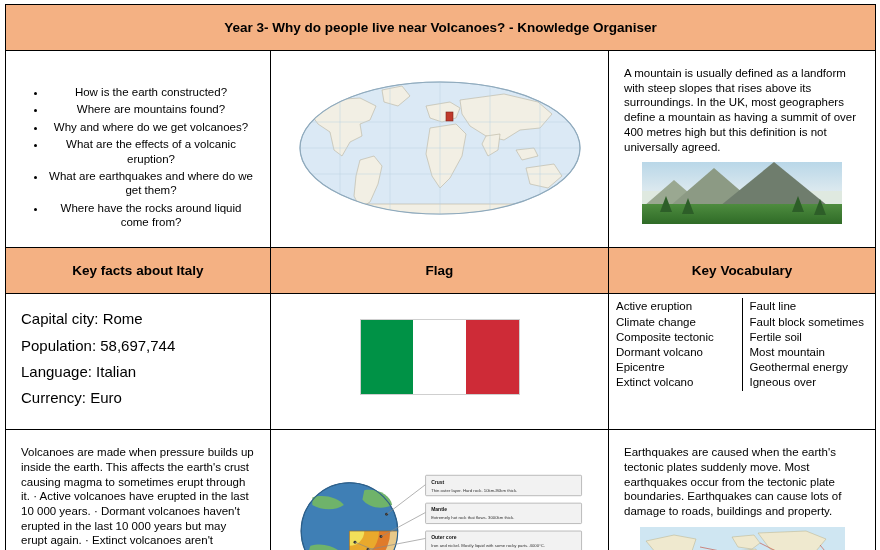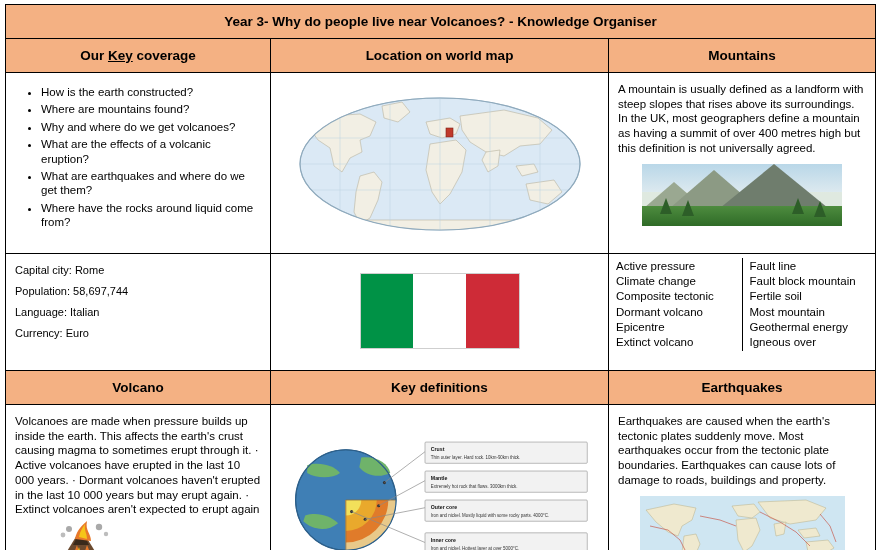--- a/index.html
+++ b/index.html
@@ -16,21 +16,21 @@
     padding: 4px 5px 5px 5px;
   }
   table.ko {
     width: 870px;
     border-collapse: collapse;
     table-layout: fixed;
   }
   table.ko td, table.ko th {
     border: 1px solid #000000;
     vertical-align: top;
-    padding: 9px;
+    padding: 15px;
   }
   .title-bar {
     background: #f4b183;
     text-align: center;
     font-weight: bold;
     font-size: 13.5px;
     padding: 4px 0 5px 0;
     color: #000;
   }
   .hdr {
@@ -42,29 +42,30 @@
     color: #000;
   }
   .hdr u { text-decoration: underline; }
   .body-cell {
     font-size: 11.5px;
     line-height: 1.28;
     padding: 5px 7px 5px 7px;
     color: #000;
   }
   ul.q {
-    margin: 3px 0 0 0;
+    margin: 19px 0 0 0;
     padding-left: 26px;
+    text-align: center;
   }
   ul.q li {
     margin-bottom: 3px;
     font-size: 11.5px;
     line-height: 1.25;
   }
-  .facts p { margin: 0 0 7px 0; font-size: 11px; }
+  .facts p { margin: 0 0 7px 0; font-size: 15px; }
   
   table.vocab {
     width: 100%;
     border-collapse: collapse;
     font-size: 11.5px;
   }
   table.vocab td {
     border: none;
     border-right: 1px solid #000;
     padding: 1px 6px 1px 7px;
@@ -151,25 +152,20 @@
     <col style="width:265px">
     <col style="width:338px">
     <col style="width:267px">
   </colgroup>
 
   <tbody>
         <tr>
     <td colspan="3" class="title-bar">Year 3- Why do people live near Volcanoes? - Knowledge Organiser</td>
   </tr>
 
-  <tr>
-    <td class="hdr"><span>Our </span><u>Key</u><span> coverage</span></td>
-    <td class="hdr">Location on world map</td>
-    <td class="hdr">Mountains</td>
-  </tr>
 
   <tr>
     <td class="body-cell" style="height:170px">
       <ul class="q">
         <li>How is the earth constructed?</li>
         <li>Where are mountains found?</li>
         <li>Why and where do we get volcanoes?</li>
         <li>What are the effects of a volcanic eruption?</li>
         <li>What are earthquakes and where do we get them?</li>
         <li>Where have the rocks around liquid come from?</li>
@@ -233,20 +229,25 @@
         <div class="peak p2"></div>
         <div class="grass"></div>
         <div class="tree" style="left:18px"></div>
         <div class="tree" style="left:40px;bottom:10px"></div>
         <div class="tree" style="left:150px"></div>
         <div class="tree" style="left:172px;bottom:9px"></div>
       </div>
     </td>
   </tr>
 
+  <tr>
+    <td class="hdr">Key facts about Italy</td>
+    <td class="hdr">Flag</td>
+    <td class="hdr">Key Vocabulary</td>
+  </tr>
 
   <tr>
     <td class="body-cell facts" style="height:105px">
       <p>Capital city: Rome</p>
       <p>Population: 58,697,744</p>
       <p>Language: Italian</p>
       <p>Currency: Euro</p>
     </td>
 
     <td>
@@ -257,46 +258,41 @@
           <div class="red"></div>
         </div>
       </div>
     </td>
 
     <td style="padding:4px 0 4px 0">
       <table class="vocab">
         <tbody>
                 <tr>
           <td>
-            <div>Active pressure</div>
+            <div>Active eruption</div>
             <div>Climate change</div>
             <div>Composite tectonic</div>
             <div>Dormant volcano</div>
             <div>Epicentre</div>
             <div>Extinct volcano</div>
           </td>
           <td class="last">
             <div>Fault line</div>
-            <div>Fault block mountain</div>
+            <div>Fault block sometimes</div>
             <div>Fertile soil</div>
             <div>Most mountain</div>
             <div>Geothermal energy</div>
             <div>Igneous over</div>
           </td>
         </tr>
       </tbody>
             </table>
     </td>
   </tr>
 
-  <tr>
-    <td class="hdr">Volcano</td>
-    <td class="hdr">Key definitions</td>
-    <td class="hdr">Earthquakes</td>
-  </tr>
 
   <tr>
     <td class="body-cell" style="height:170px">
       <div style="text-indent:0">Volcanoes are made when pressure builds up inside the earth. This affects the earth's crust causing magma to sometimes erupt through it. · Active volcanoes have erupted in the last 10 000 years. · Dormant volcanoes haven't erupted in the last 10 000 years but may erupt again. · Extinct volcanoes aren't expected to erupt again</div>
       <div class="volcano-wrap">
         <svg class="volcano" width="120" height="86" viewBox="0 0 120 86" aria-label="volcano">
           <path d="M6 82 L44 20 L52 20 L90 82 Z" fill="#6b4a2f"></path>
           <path d="M18 82 L46 36 L52 36 L78 82 Z" fill="#8a6340"></path>
           <path d="M44 22 L52 22 L56 30 L40 30 Z" fill="#3a2a1b"></path>
           <path d="M42 24 C44 14 50 10 54 6 C52 16 58 18 58 26 Z" fill="#e8792a"></path>

